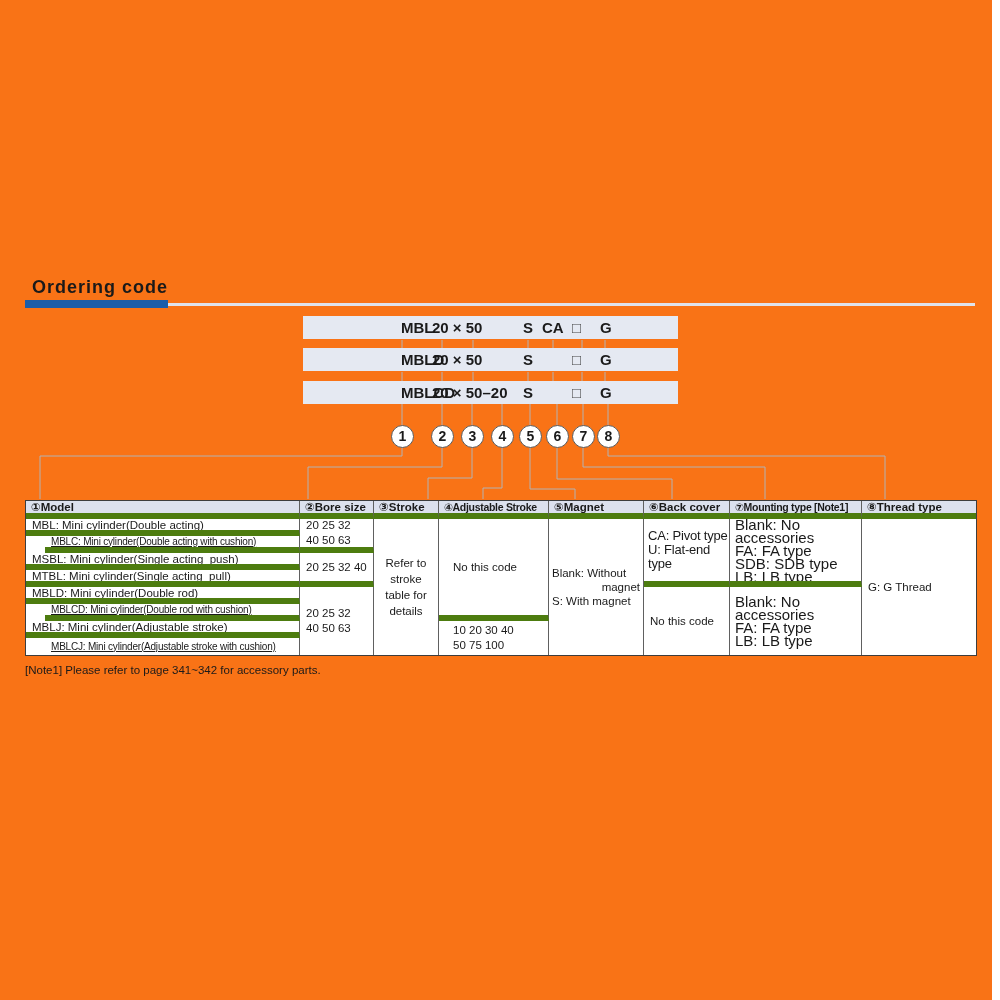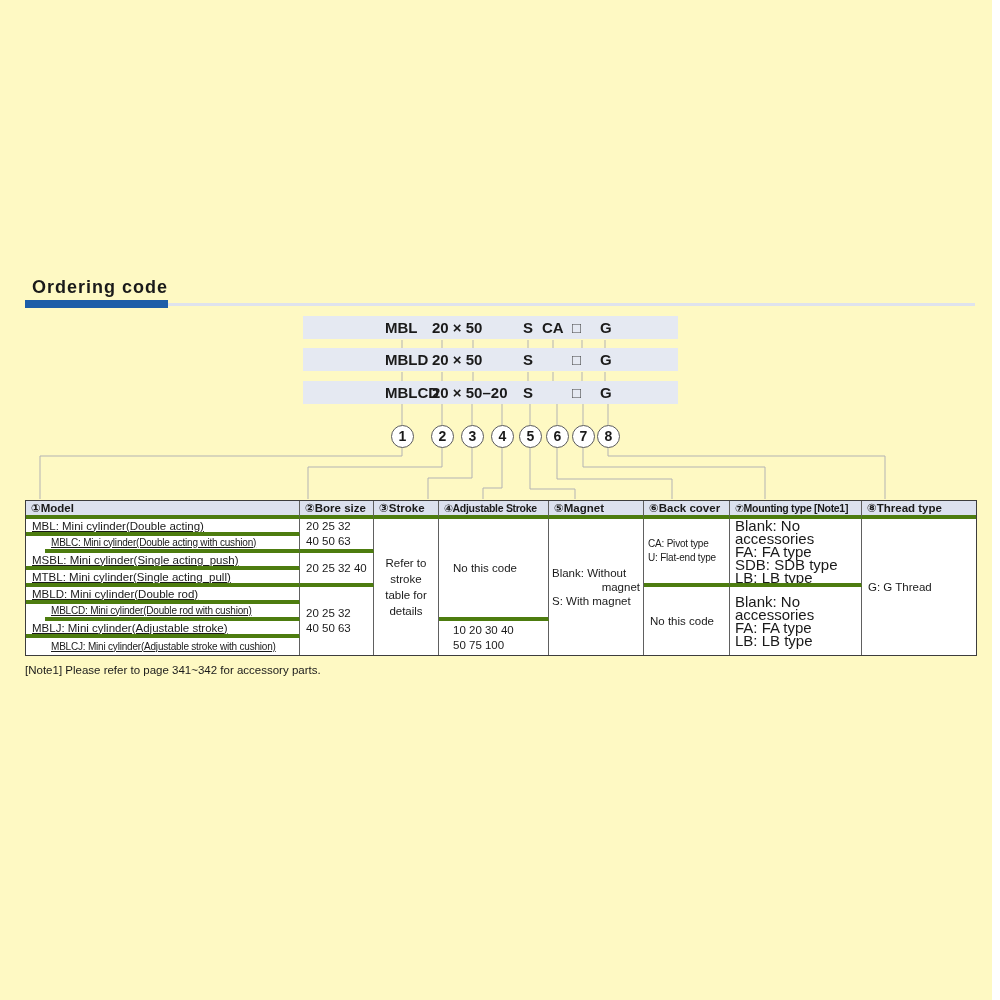--- a/index.html
+++ b/index.html
@@ -1,27 +1,27 @@
 <!DOCTYPE html>
 <html><head>
 <meta charset="utf-8">
 <style>
   html,body{margin:0;padding:0;background:#fff;}
   body{font-family:"Liberation Sans","DejaVu Sans",sans-serif;color:#1a1a1a;}
-  .page{position:relative;width:992px;height:1000px;background:#fef9c3;overflow:hidden;}
+  .page{position:relative;width:992px;height:1000px;background:#f97316;overflow:hidden;}
 
   
   .title{position:absolute;left:32px;top:277px;font-size:18px;font-weight:bold;letter-spacing:1px;}
   .rule-light{position:absolute;left:25px;top:303px;width:950px;height:3px;background:#dfe3ed;}
   .rule-dark{position:absolute;left:25px;top:300px;width:143px;height:8px;background:#1c5da8;}
 
   
   .band{position:absolute;left:303px;width:375px;height:23px;background:#e5e9f2;font-size:15px;font-weight:bold;line-height:23px;}
   .band span{position:absolute;top:0;white-space:pre;}
-  .p-model{left:82px;}
+  .p-model{left:98px;}
   .p-size{left:129px;text-align:right;}
   .p-s{left:220px;}
   .p-ca{left:239px;}
   .p-box{left:269px;color:#444;font-weight:normal;}
   .p-g{left:297px;}
   .band-1{top:316px;}
   .band-2{top:348px;}
   .band-3{top:381px;}
 
   
@@ -29,34 +29,34 @@
 
   
   .numcircle{position:absolute;width:21px;height:21px;border:1.5px solid #5a5a5a;border-radius:50%;
     background:#fff;text-align:center;line-height:21px;font-size:14px;font-weight:bold;top:425px;}
 
   
   .otable{position:absolute;left:25px;top:500px;display:grid;
     grid-template-columns:274px 74px 65px 110px 95px 86px 132px 114px;
     grid-template-rows:18px repeat(8,17px);
     border:1px solid #3d3d3d;background:#fff;font-size:11.5px;}
-  .cell{border-right:1px solid #606060;border-bottom:4px solid #4d7c0f;
+  .cell{border-right:1px solid #606060;border-bottom:6px solid #4d7c0f;
     display:flex;align-items:center;white-space:pre-line;overflow:hidden;line-height:14px;}
   .cell.last-col{border-right:none;}
   .cell.last-row{border-bottom:none;}
   .hcell{background:#dce1ee;font-weight:bold;font-size:11.5px;padding-left:5px;white-space:nowrap;}
   .hcell.cond{font-size:10.5px;letter-spacing:-0.3px;}
   .modelcell{padding-left:6px;white-space:nowrap;text-decoration:underline;}
   .modelcell.xs{font-size:10px;letter-spacing:-0.2px;margin-left:19px;}
   .pad6{padding-left:6px;}
   .pad14{padding-left:14px;}
   .centered{justify-content:center;text-align:center;line-height:16px;}
   .lines{line-height:15px;}
   .mountlines{font-size:15px;line-height:13px;padding-left:5px;}
-  .backlines{font-size:10px;line-height:14px;padding-left:4px;letter-spacing:-0.2px;}
+  .backlines{font-size:13px;line-height:14px;padding-left:4px;letter-spacing:-0.2px;}
   .magcell{flex-direction:column;justify-content:center;align-items:stretch;padding:12px 3px;line-height:14px;}
   .magcell .m2{text-align:right;}
 
   
   .note{position:absolute;left:25px;top:664px;font-size:11.5px;}
 </style>
 </head>
 <body>
 
 <div class="page">

